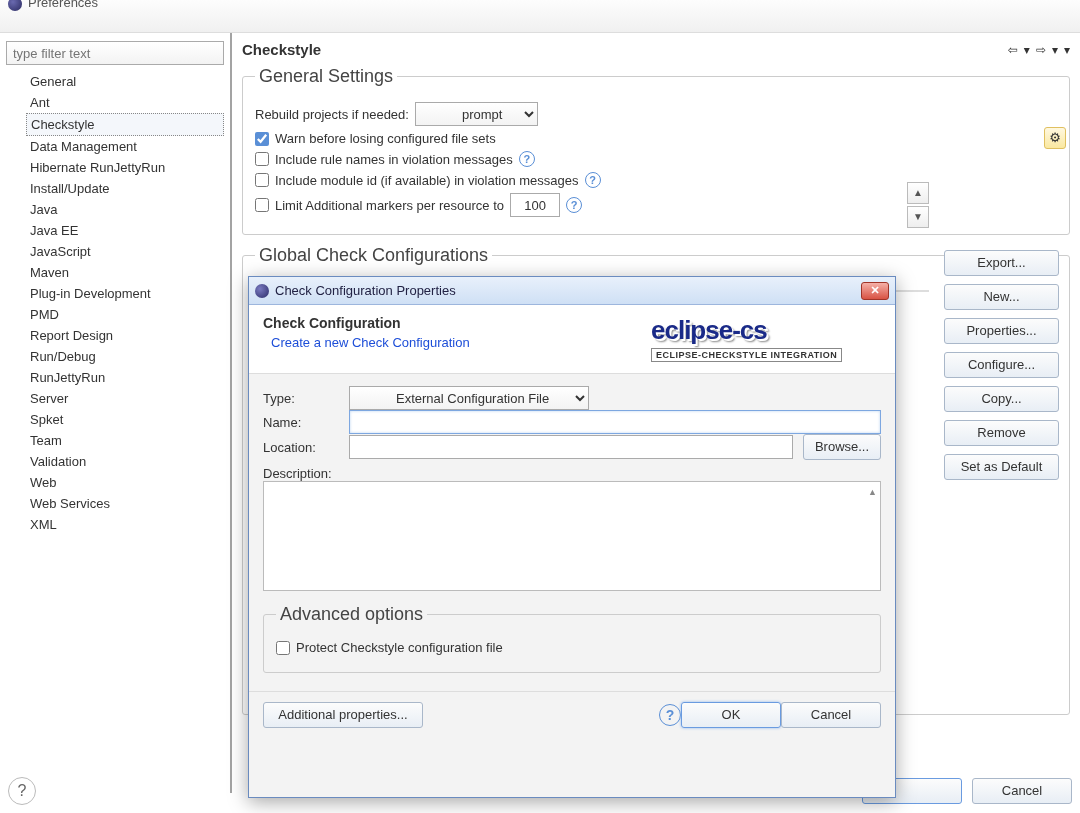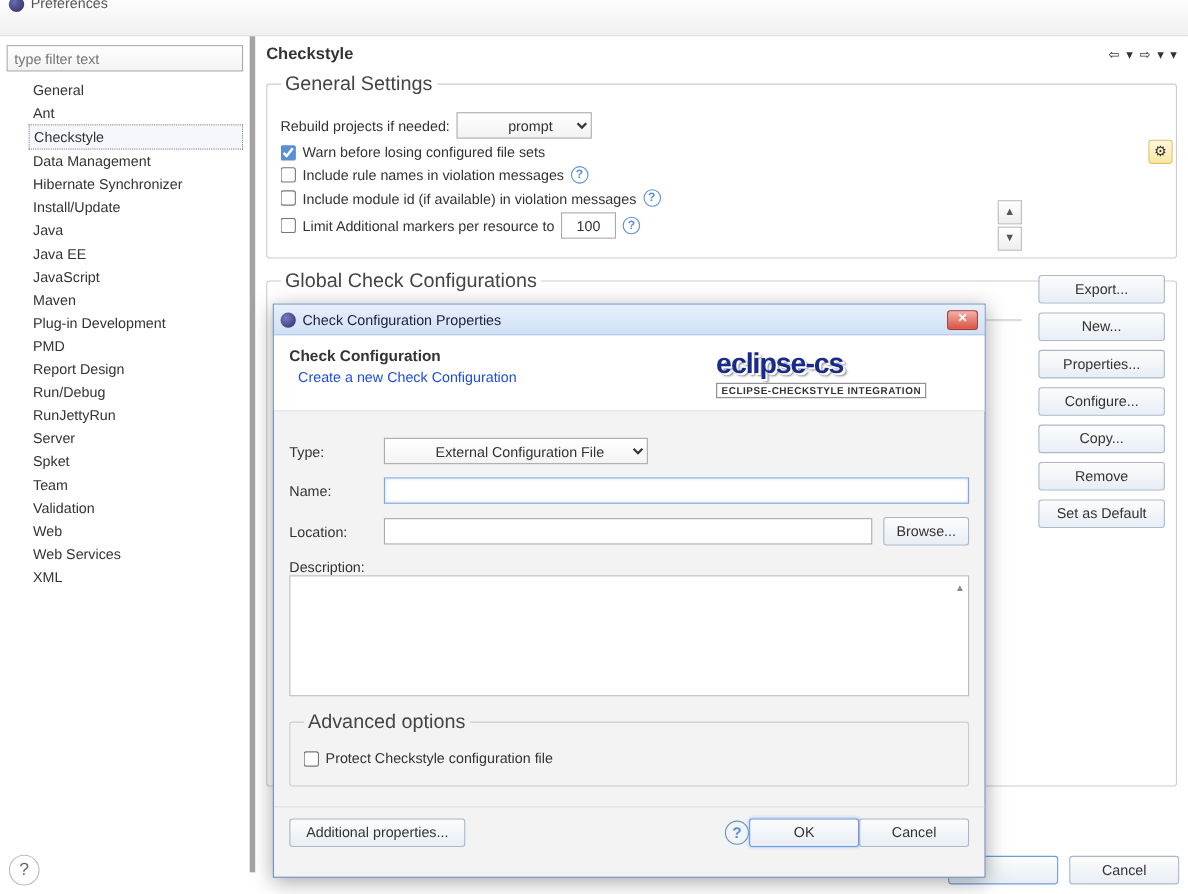--- a/index.html
+++ b/index.html
@@ -4,21 +4,21 @@
   <style>
     * { box-sizing: border-box; margin: 0; padding: 0; font-family: "Segoe UI", Tahoma, sans-serif; font-size: 13px; color: #333; }
     body { background: #fff; width: 1080px; height: 813px; overflow: hidden; position: relative; }
 
     .titlebar { height: 33px; display: flex; align-items: flex-start; padding: 0 8px; background: linear-gradient(#fdfdfd,#f0f0f0); border-bottom: 1px solid #ddd; }
     .titlebar .app-icon { width: 14px; height: 14px; border-radius: 50%; background: radial-gradient(circle at 35% 35%, #6a6ab0, #2a2a60); margin-right: 6px; position: relative; top: -3px;}
     .titlebar .title { color: #555; position: relative; top: -5px; }
 
     .content { display: flex; height: 760px; }
 
-    .sidebar { width: 232px; border-right: 5px solid #a3a3a3; padding: 8px 6px 6px 6px; }
+    .sidebar { width: 232px; border-right: 2px solid #a3a3a3; padding: 8px 6px 6px 6px; }
     .filter-input { width: 100%; height: 26px; border: 1px solid #bbb; padding: 2px 6px; color: #777; margin-bottom: 6px; font-style: normal; }
     .tree { list-style: none; padding-left: 20px; }
     .tree li { padding: 3px 4px; cursor: default; color: #333; }
     .tree li.selected { border: 1px dotted #888; background: #f4f7fb; }
 
     .main { flex: 1; padding: 8px 10px 8px 10px; position: relative; }
     .main-header { display: flex; align-items: center; justify-content: space-between; margin-bottom: 8px; }
     .main-title { font-weight: bold; font-size: 15px; }
     .nav-icons { display: flex; gap: 6px; align-items: center; color: #999; }
     .nav-icons span { font-size: 12px; }
@@ -56,21 +56,21 @@
     .modal-title .close { margin-left:auto; width:28px; height:18px; background:linear-gradient(#f5b0a8,#d85344); border:1px solid #a03428; border-radius:3px; text-align:center; color:#fff; line-height:15px; font-size:11px; font-weight:bold;}
 
     .modal-banner { background:#fff; border-bottom:1px solid #ddd; padding:10px 14px; display:flex; justify-content:space-between; align-items:flex-start; }
     .modal-banner .h { font-weight:bold; font-size:14px; margin-bottom:4px; }
     .modal-banner .sub { color:#1d4ed8; padding-left:8px;}
     .logo { width:230px; height:48px; position:relative; }
     .logo .big { font-family: "Arial Black", sans-serif; font-size:26px; font-weight:900; color:#1a2a88; letter-spacing:-1px; text-shadow: 2px 2px 0 #fff, 3px 3px 2px #888; }
     .logo .small { font-size:9px; font-weight:bold; letter-spacing:0.5px; color:#333; background:#fff; border:1px solid #888; padding:1px 4px; display:inline-block; }
 
     .modal-body { padding: 12px 14px 8px 14px; }
-    .frow { display:flex; align-items:center; gap:10px; margin: 12px 0; }
+    .frow { display:flex; align-items:center; gap:10px; margin: 0 0; }
     .frow .lbl { width:76px; color:#333; }
     .frow input[type=text] { flex:1; background:#fff; }
     .frow .nameinp { border:1px solid #7da7e0; box-shadow: inset 0 0 3px #bcd4f0; }
     .frow select { width:240px; }
     .frow .browse { width:78px; }
     .desc-area { width:100%; height:110px; border:1px solid #bbb; background:#fff; resize:none; }
     .desc-scroll { position:relative; }
     .desc-scroll::after { content:"▲"; position:absolute; right:4px; top:6px; font-size:9px; color:#888;}
 
     .adv-fieldset { margin-top:10px; }
@@ -92,21 +92,21 @@
 
 <div class="content">
 
   <div class="sidebar">
     <input class="filter-input" type="text" placeholder="type filter text" style="">
     <ul class="tree" id="tree">
         <li>General</li>
         <li>Ant</li>
         <li class="selected">Checkstyle</li>
         <li>Data Management</li>
-        <li>Hibernate Synchronizer</li>
+        <li>Hibernate RunJettyRun</li>
         <li>Install/Update</li>
         <li>Java</li>
         <li>Java EE</li>
         <li>JavaScript</li>
         <li>Maven</li>
         <li>Plug-in Development</li>
         <li>PMD</li>
         <li>Report Design</li>
         <li>Run/Debug</li>
         <li>RunJettyRun</li>

